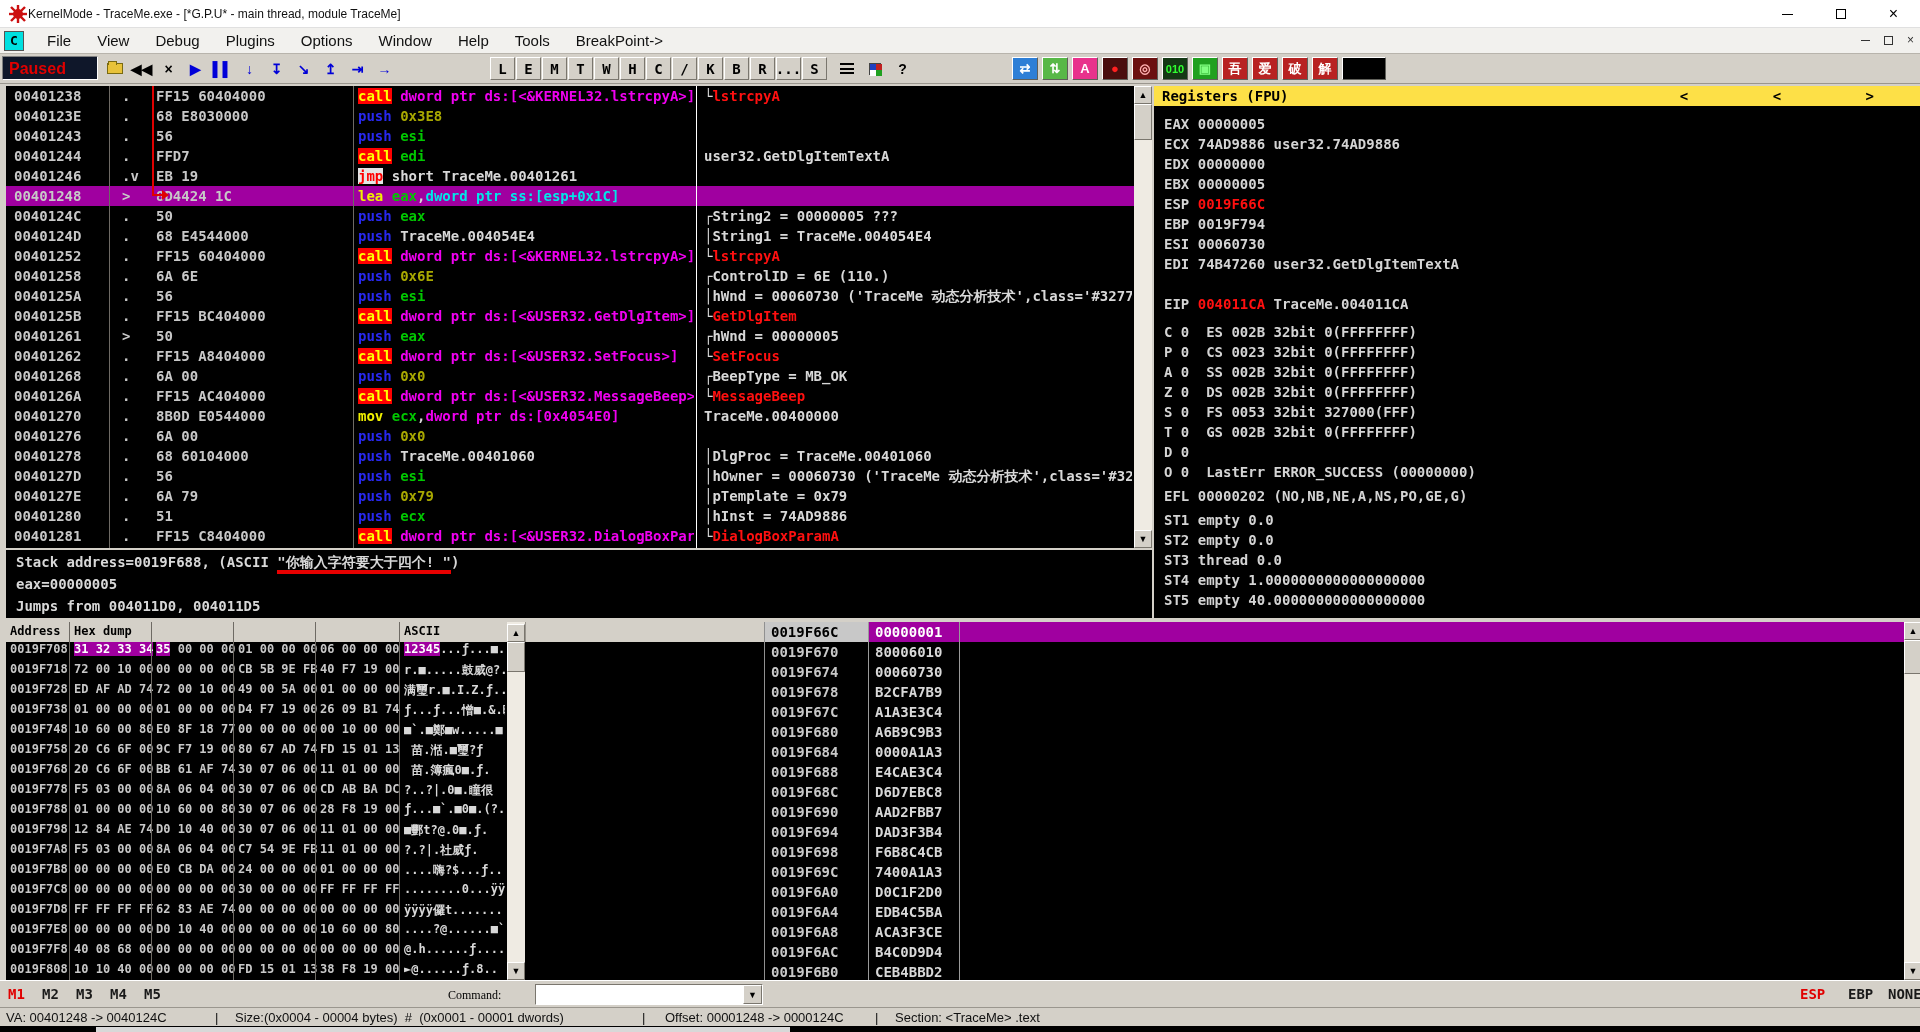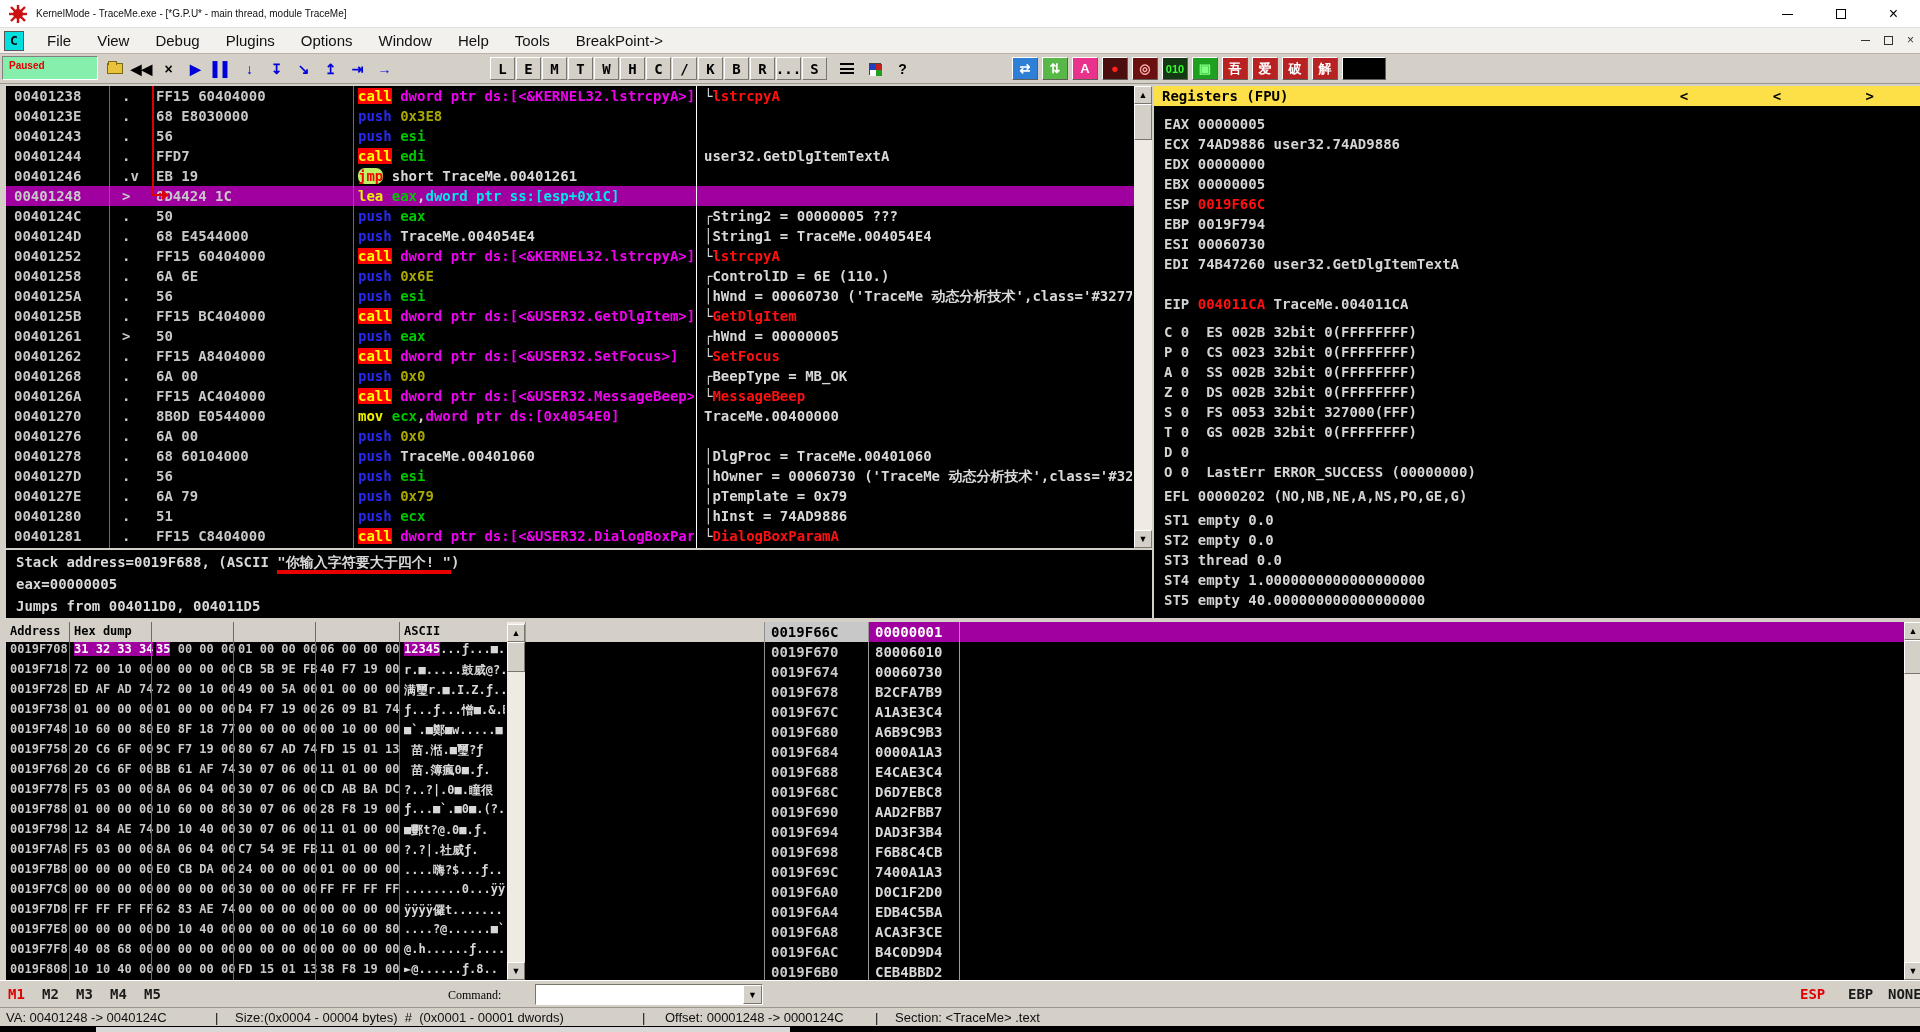--- a/index.html
+++ b/index.html
@@ -2,41 +2,41 @@
 <html><head>
 <meta charset="utf-8">
 <style>
   * { margin:0; padding:0; box-sizing:border-box; }
   html,body { width:1920px; height:1032px; overflow:hidden; }
   body { position:relative; background:#D4D0C8; font-family:"Liberation Sans",sans-serif; }
   .mono { font-family:"DejaVu Sans Mono",monospace; font-weight:700; }
 
   
   #titlebar { position:absolute; left:0; top:0; width:1920px; height:28px; background:#FFFFFF; display:flex; align-items:center; border-bottom:1px solid #E0E0E0;}
-  #titlebar .ttl { font-size:10px; color:#111; margin-left:8px; }
+  #titlebar .ttl { font-size:12px; color:#111; }
   #appicon { margin-left:8px; }
   #winbtns { position:absolute; right:0; top:0; height:28px; display:flex; }
   .wbtn { width:53px; height:28px; display:flex; align-items:center; justify-content:center; }
   .glyph-min { width:11px; height:1px; background:#000; }
   .glyph-max { width:10px; height:10px; border:1px solid #000; }
   .glyph-close { font-size:16px; color:#000; line-height:1; }
 
   
   #menubar { position:absolute; left:0; top:28px; width:1920px; height:26px; background:#F2F1EE; display:flex; align-items:center; border-bottom:1px solid #B8B4AC;}
   #mdiicon { width:20px; height:20px; margin-left:4px; background:#00E0E0; border:1px solid #555; color:#000; font-weight:bold; font-size:13px; display:flex; align-items:center; justify-content:center; font-family:"DejaVu Sans Mono",monospace;}
   #menuitems { display:flex; margin-left:10px; }
   .mitem { font-size:15px; color:#111; padding:2px 13px; }
   #mdictrls { position:absolute; right:6px; top:5px; display:flex; gap:14px; align-items:center; }
   .mdg { color:#333; font-size:12px; }
   .mdg .glyph-max { width:9px; height:9px; border-color:#333;}
   .mdg .glyph-min { width:9px; background:#333;}
 
   
   #toolbar { position:absolute; left:0; top:54px; width:1920px; height:30px; background:#D4D0C8; border-bottom:1px solid #9A968E; }
-  #paused { position:absolute; left:2px; top:2px; width:96px; height:24px; background:#86efac; border:1px solid #808080; border-right-color:#fff; border-bottom-color:#fff; color:#E00000; font-weight:bold; font-size:10px; padding:3px 0 0 6px; }
+  #paused { position:absolute; left:2px; top:2px; width:96px; height:24px; background:#0f172a; border:1px solid #808080; border-right-color:#fff; border-bottom-color:#fff; color:#E00000; font-weight:bold; font-size:16px; padding:3px 0 0 6px; }
   .tbtn { position:absolute; top:3px; height:23px; width:25px; display:flex; align-items:center; justify-content:center; font-weight:bold; font-size:14px; color:#000; }
   .tbtn.raised { border-top:1px solid #FFF; border-left:1px solid #FFF; border-right:1px solid #7A766E; border-bottom:1px solid #7A766E; background:#D4D0C8; }
   .letter { background:#28E0E0; color:#000; font-family:"DejaVu Sans Mono",monospace; font-size:14px; }
   .folder { width:16px; height:11px; background:#E8C23A; border:1px solid #7A6A10; position:relative; }
   .folder:before { content:""; position:absolute; left:0; top:-3px; width:7px; height:3px; background:#E8C23A; border:1px solid #7A6A10; border-bottom:none; }
   .listicon { width:14px; height:11px; display:flex; flex-direction:column; justify-content:space-between; }
   .listicon div { height:2px; background:#000; }
   .sqicon { width:12px; height:12px; display:grid; grid-template-columns:6px 6px; grid-template-rows:6px 6px; border:1px solid #444;}
   .plug { position:absolute; top:3px; width:26px; height:23px; display:flex; align-items:center; justify-content:center; font-weight:bold; font-size:13px; color:#fff; border-top:1px solid #FFF; border-left:1px solid #FFF; border-right:1px solid #60605A; border-bottom:1px solid #60605A;}
 
@@ -47,21 +47,21 @@
   #disasm { left:2px; top:2px; width:1128px; height:462px; }
   .drow { position:relative; height:20px; white-space:pre; }
   .drow.sel { background:#A000A0; }
   .dr-a { position:absolute; left:8px; color:#C8C8C8; }
   .dr-f { position:absolute; left:116px; color:#C8C8C8; }
   .dr-b { position:absolute; left:150px; color:#C8C8C8; }
   .dr-i { position:absolute; left:352px; width:336px; overflow:hidden; color:#D8D8D8;}
   .dr-c { position:absolute; left:698px; width:428px; overflow:hidden; color:#D8D8D8;}
   .vline { position:absolute; top:0; width:1px; height:100%; }
   .tk-C { background:#FF0000; color:#FFFF00; }
-  .tk-J { background:#bef264; color:#FF0000;border-radius:7px; }
+  .tk-J { background:#e5e5e5; color:#FF0000; }
   .tk-p { color:#2828F0; }
   .tk-g { color:#00C800; }
   .tk-o { color:#A8A800; }
   .tk-m { color:#F000F0; }
   .tk-c { color:#00E8E8; }
   .tk-y { color:#F0F000; }
   .tk-w { color:#D8D8D8; }
   .tk-r { color:#FF1010; }
   #jmparrow-v { position:absolute; left:146px; top:0; width:2px; height:110px; background:#E00000; }
   #jmparrow-h { position:absolute; left:146px; top:108px; width:10px; height:2px; background:#E00000; }

